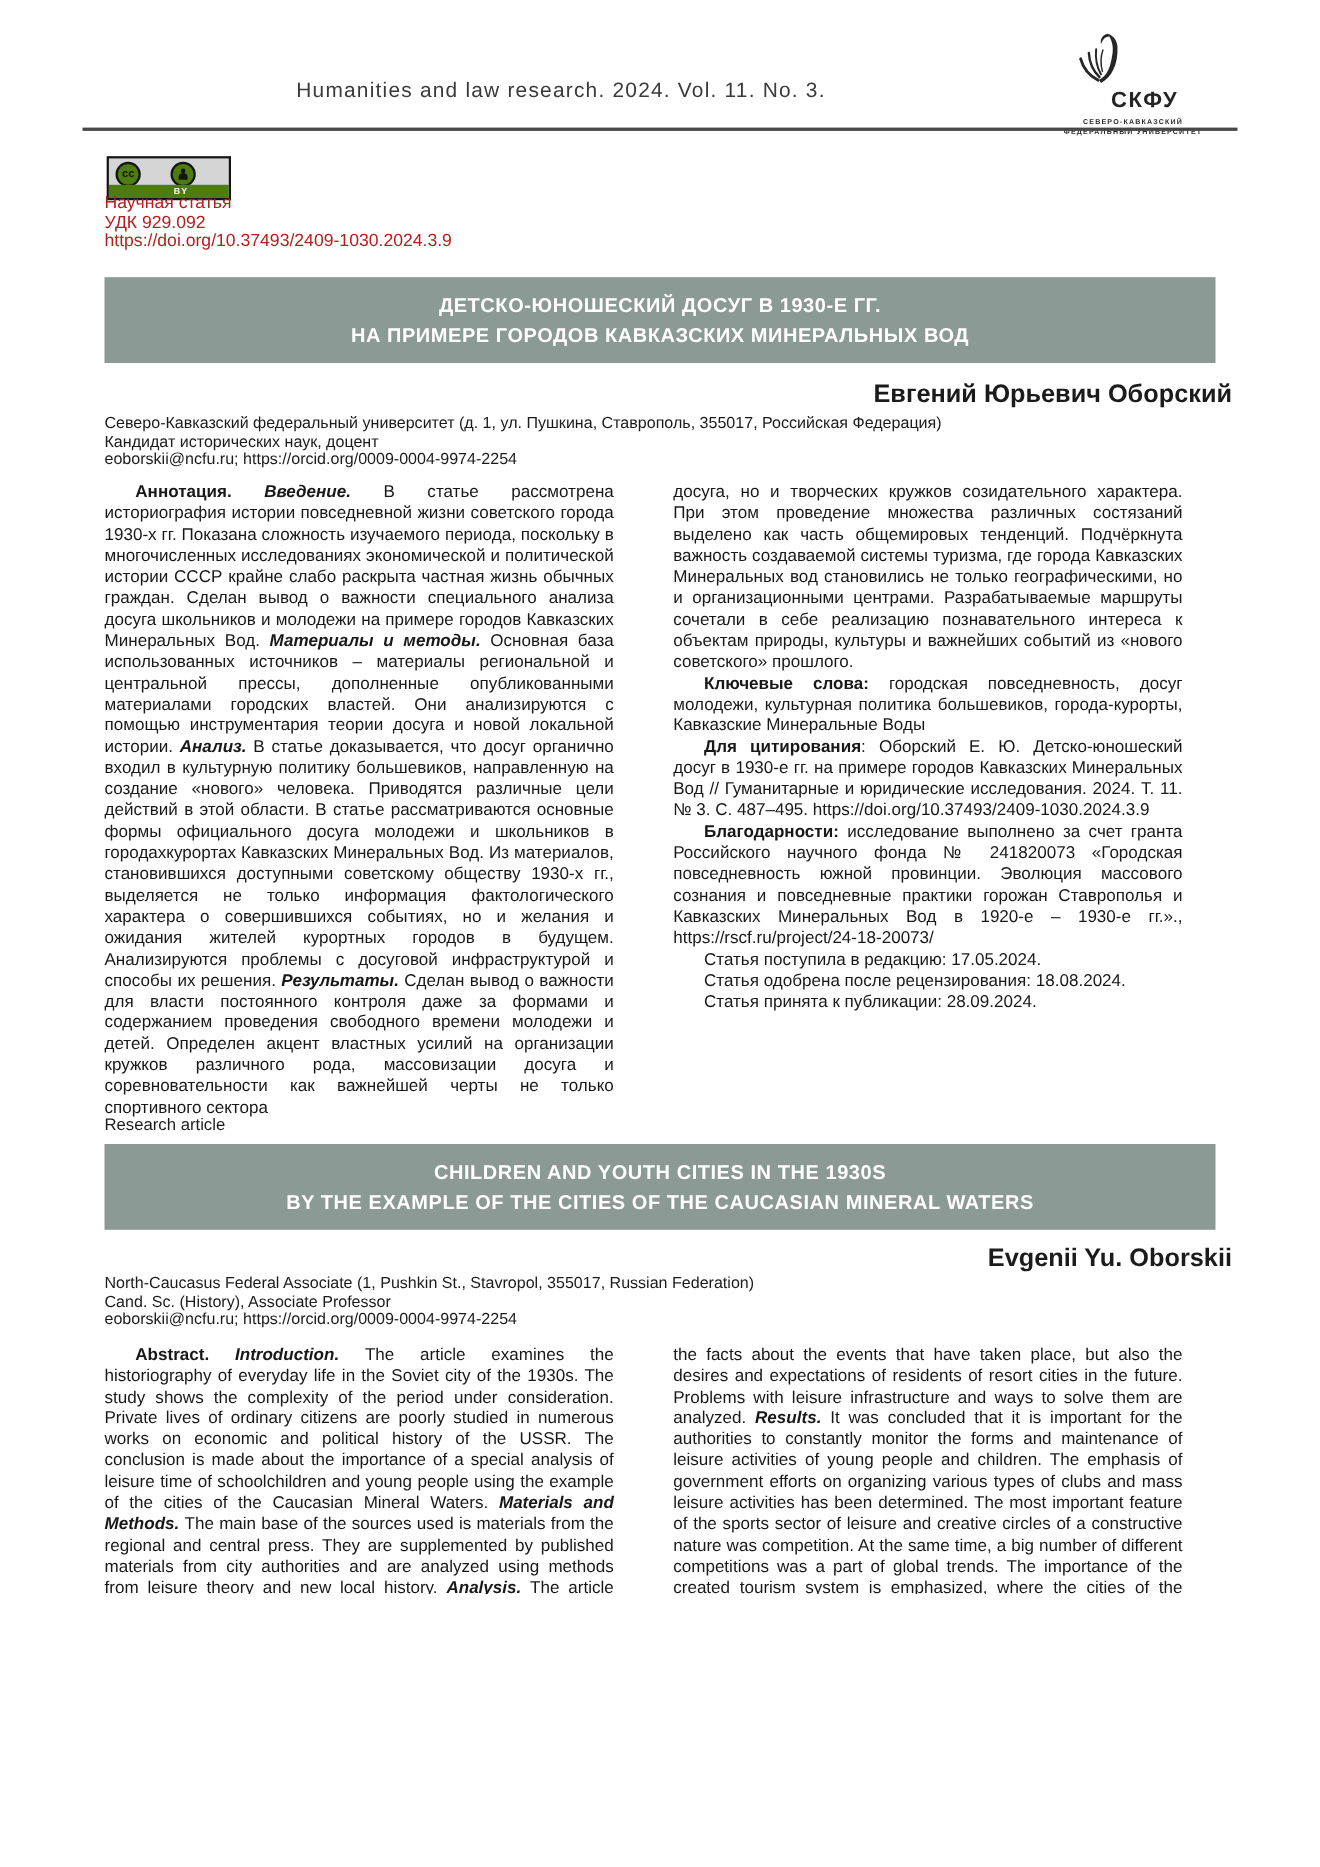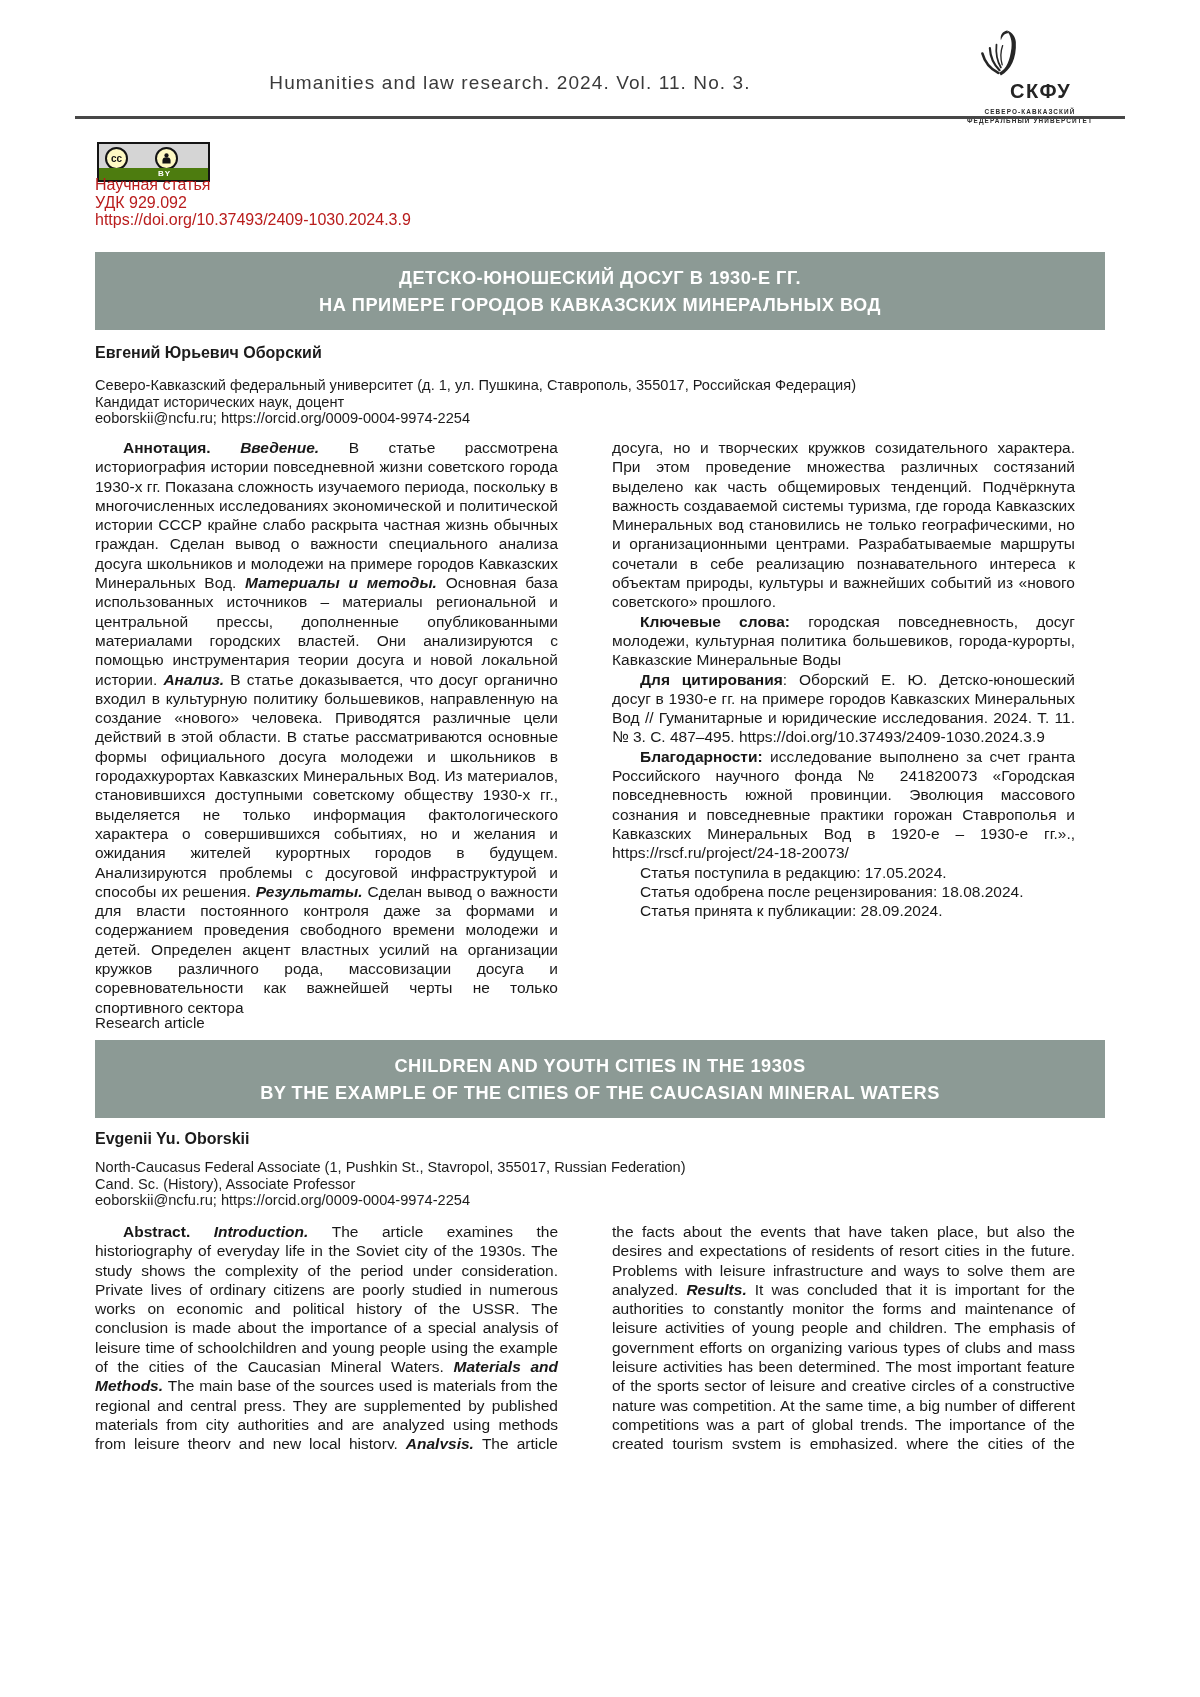--- a/index.html
+++ b/index.html
@@ -15,33 +15,33 @@
   .logo .abbr{position:absolute;left:60px;top:56px;font-weight:bold;font-size:20px;
     letter-spacing:1.5px;color:#242424;}
   .logo .cap{position:absolute;left:0;width:160px;text-align:center;font-size:6.4px;
     letter-spacing:1.1px;color:#2c2c2c;font-weight:bold;}
   .logo .cap1{top:84px;} .logo .cap2{top:93px;}
   .header-rule{position:absolute;left:75px;top:116px;width:1050px;height:2.5px;background:#474747;}
   
   .cc-badge{position:absolute;left:97px;top:142px;width:113px;height:40px;border:2px solid #141414;
     background:#d5d5d5;box-sizing:border-box;}
   .cc-circle{position:absolute;top:3px;width:23px;height:23px;border:2.5px solid #141414;border-radius:50%;
-    box-sizing:border-box;display:flex;align-items:center;justify-content:center;background:#fef9c3;}
+    box-sizing:border-box;display:flex;align-items:center;justify-content:center;background:#4d7c0f;}
   .cc-c1{left:6px;font-weight:bold;font-size:10px;color:#141414;letter-spacing:0;}
   .cc-c2{left:56px;}
   .cc-strip{position:absolute;left:0;right:0;bottom:0;height:12px;background:#4d7c0f;color:#ffffff;
     font-size:8px;font-weight:bold;line-height:12px;text-align:left;padding-left:59px;letter-spacing:1px;box-sizing:border-box;}
   
   .meta{position:absolute;left:95px;top:176px;font-size:16px;line-height:17.6px;color:#b91c1c;}
   
   .banner{position:absolute;left:95px;width:1010px;height:78px;background:#8c9a95;color:#ffffff;
     text-align:center;font-weight:bold;font-size:18.2px;letter-spacing:0.5px;box-sizing:border-box;padding-top:13px;}
   .banner div{line-height:26.5px;}
   .banner-ru{top:252px;} .banner-en{top:1040px;}
-  .author{position:absolute;left:95px;width:1010px;text-align:left;font-weight:bold;font-size:16px;}
+  .author{position:absolute;left:110px;width:1010px;text-align:right;font-weight:bold;font-size:23px;}
   .author-ru{top:344px;} .author-en{top:1130px;}
   .affil{position:absolute;left:95px;width:1010px;font-size:14.6px;line-height:16.6px;}
   .affil-ru{top:377px;} .affil-en{top:1159px;}
   
   .abs{position:absolute;width:463px;font-size:15.5px;line-height:19.3px;text-align:justify;
     color:#181818;hyphens:auto;-webkit-hyphens:auto;}
   .abs p{margin:0;}
   .abs p.ind{text-indent:28px;}
   .col-l{left:95px;} .col-r{left:612px;}
   .abs-ru{top:438px;} .abs-en{top:1222px;}

